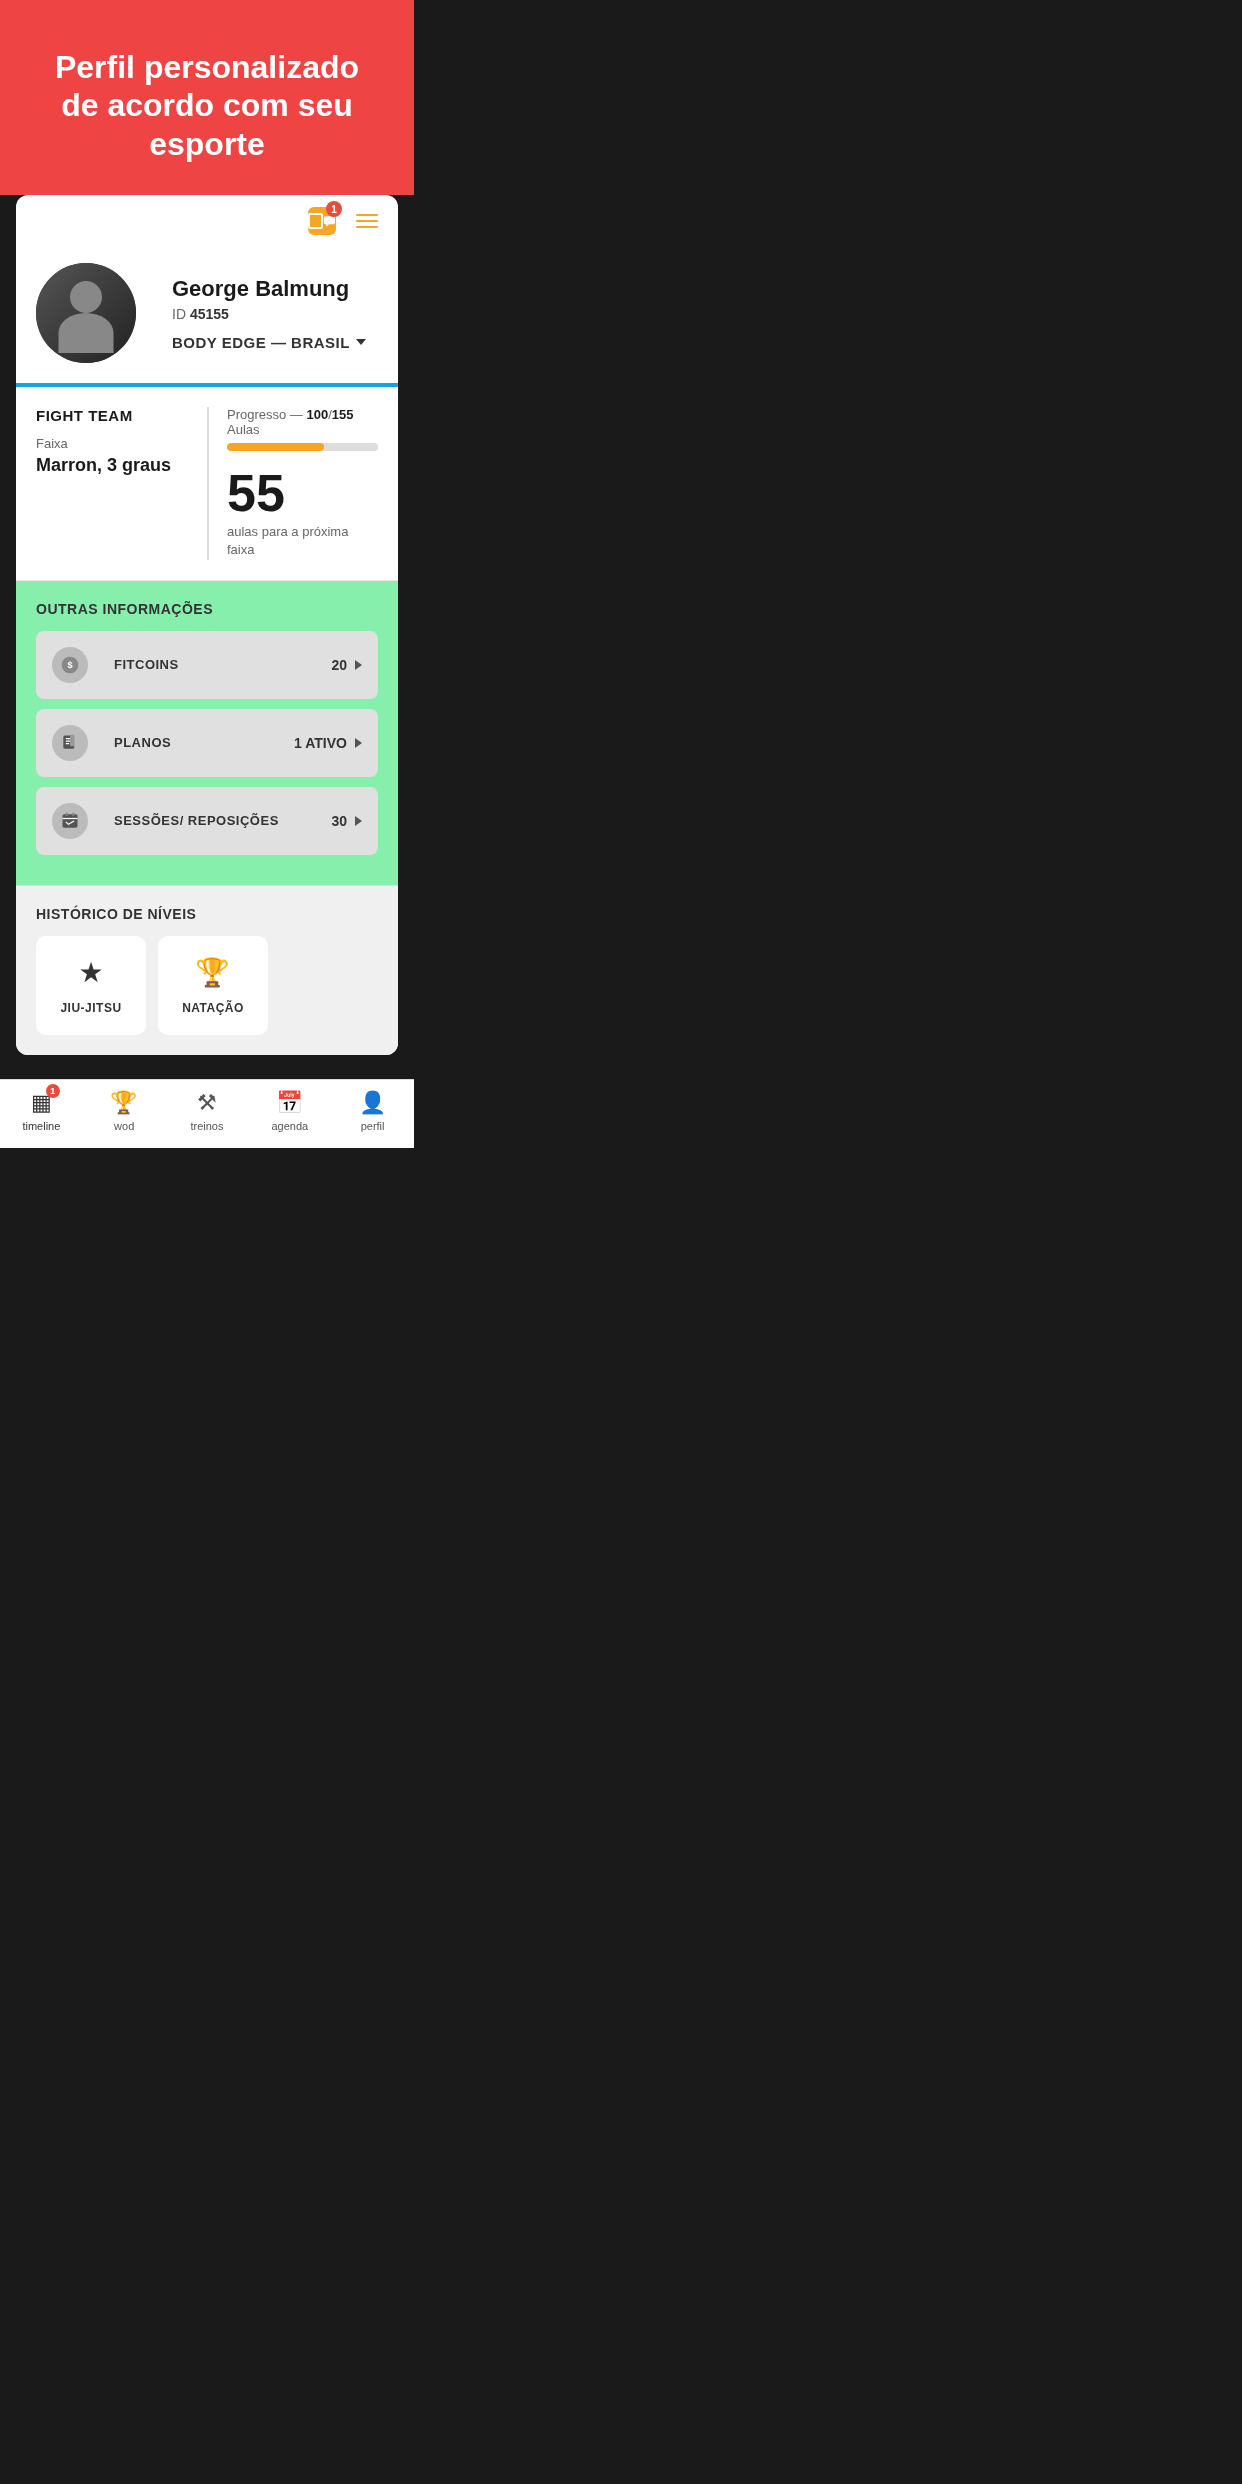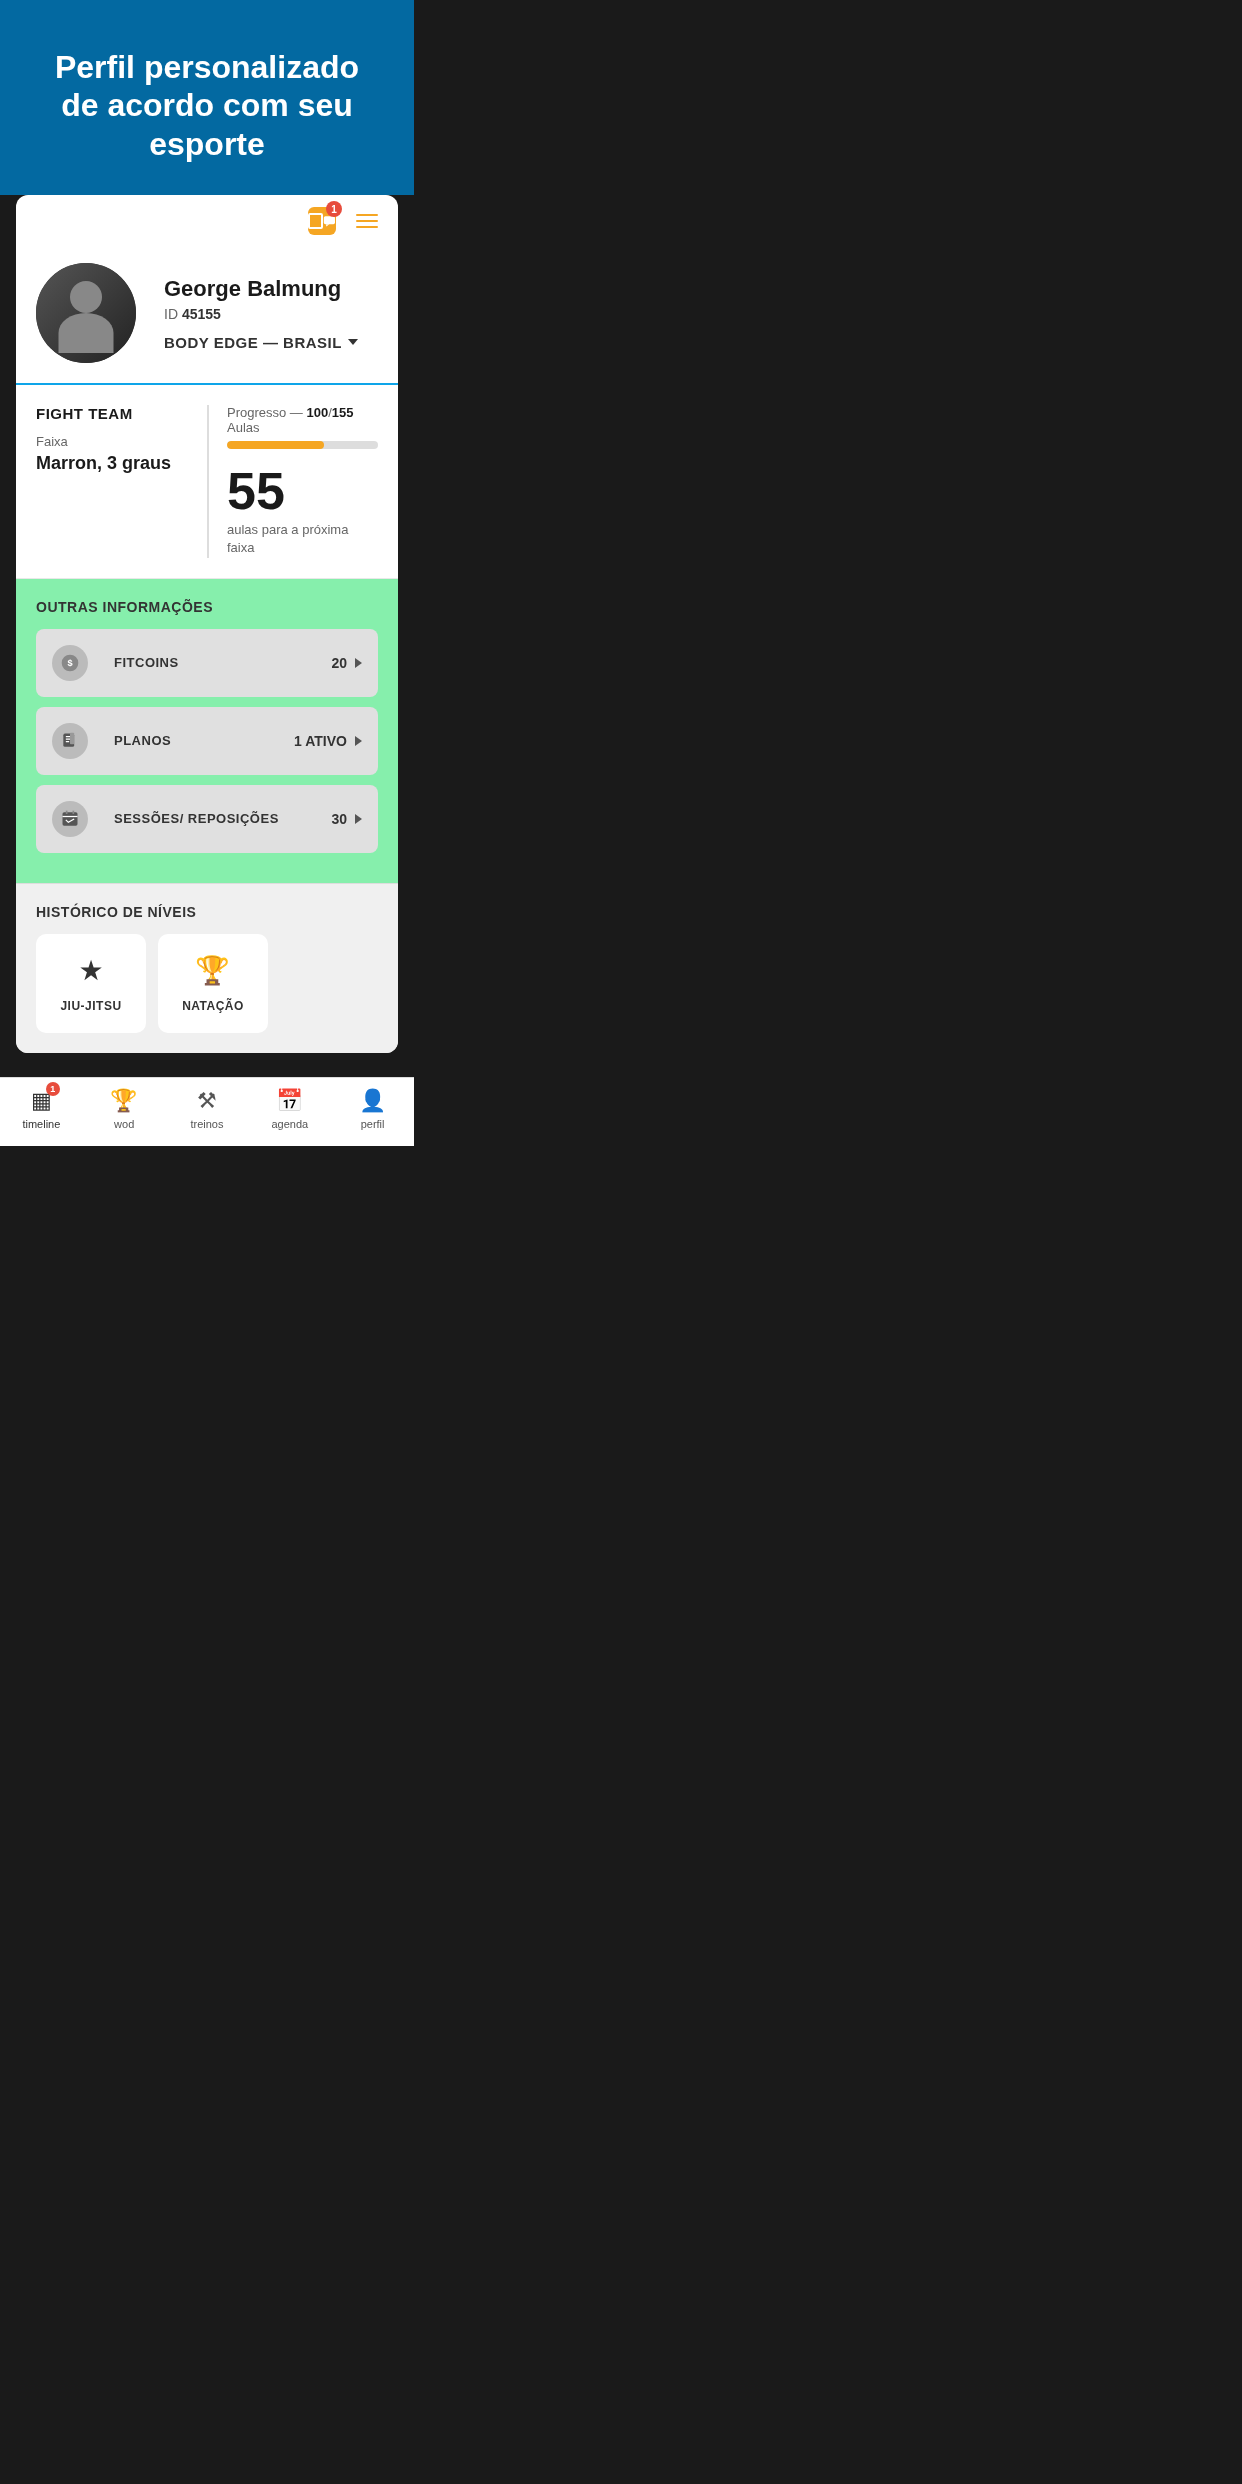--- a/index.html
+++ b/index.html
@@ -7,21 +7,21 @@
 
     body {
       width: 414px;
       min-height: 828px;
       background: #1a1a1a;
       font-family: -apple-system, BlinkMacSystemFont, 'Helvetica Neue', Arial, sans-serif;
       overflow-x: hidden;
     }
 
     .header-hero {
-      background: #0369a1;
+      background: #ef4444;
       padding: 48px 32px 32px;
       text-align: center;
     }
 
     .header-hero h1 {
       color: #ffffff;
       font-size: 32px;
       font-weight: 800;
       line-height: 1.2;
     }
@@ -94,22 +94,22 @@
       height: 2px;
       background: #f5a623;
       border-radius: 2px;
       display: block;
     }
 
     .profile-section {
       display: flex;
       align-items: center;
       padding: 16px 20px 20px;
-      gap: 28px;
-      border-bottom: 2px solid #0ea5e9;
+      gap: 36px;
+      border-bottom: 4px solid #0ea5e9;
     }
 
     .avatar {
       width: 100px;
       height: 100px;
       border-radius: 50%;
       background: #333;
       overflow: hidden;
       flex-shrink: 0;
       display: flex;

